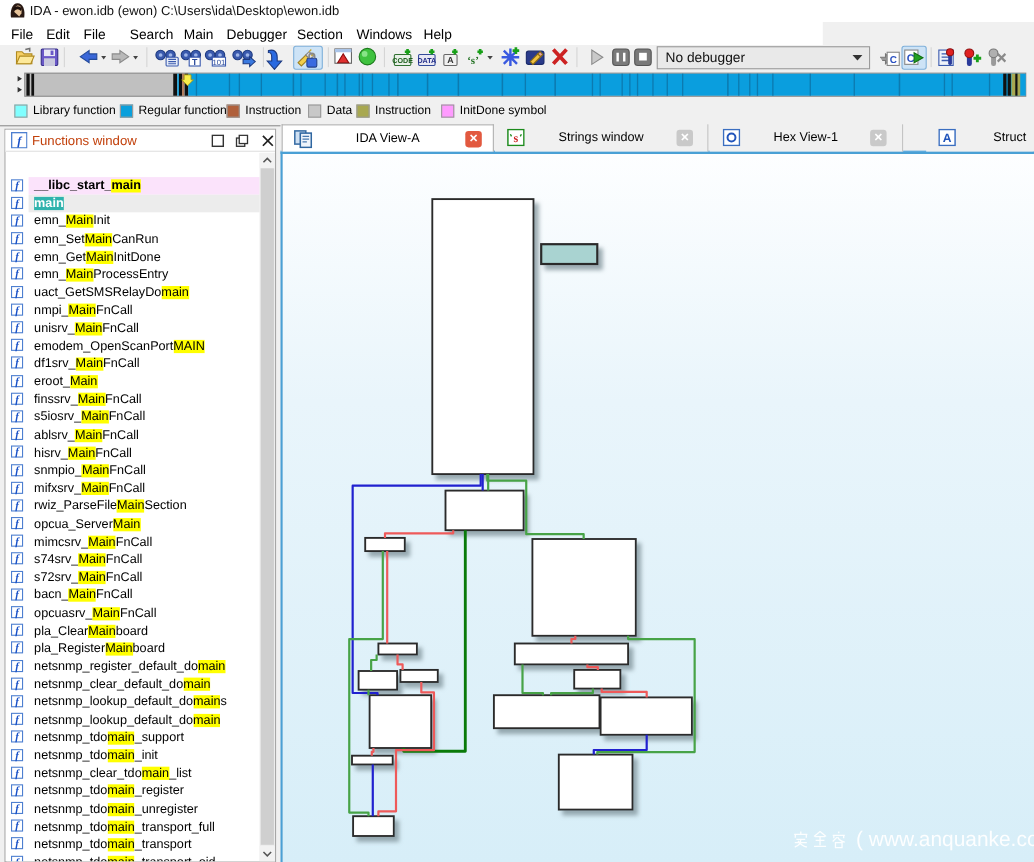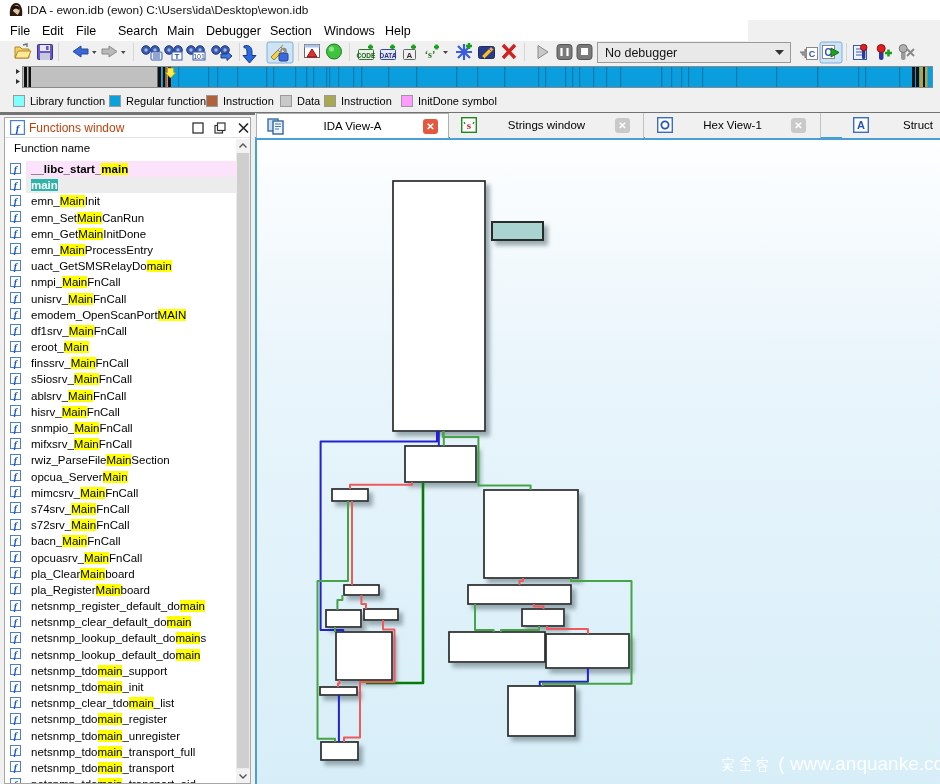--- a/index.html
+++ b/index.html
@@ -4,21 +4,21 @@
 *{margin:0;padding:0;box-sizing:border-box}
 html,body{width:940px;height:784px;overflow:hidden}
 body{font-family:"Liberation Sans",sans-serif;background:#f0f0f0;position:relative}
 .abs{position:absolute}
 .titlebar{left:0;top:0;width:940px;height:20px;background:#ffffff}
 .title-text{left:27px;top:3px;font-size:11.8px;color:#111}
 .menubar{left:0;top:20px;width:748px;height:21px;background:#ffffff}
 .menubar span{position:absolute;top:4px;font-size:12.5px;color:#000}
 .toolbar{left:0;top:41px;width:940px;height:23px;background:#f0f0f0}
 .band-row{left:0;top:64px;width:940px;height:26px;background:#f0f0f0}
-.legend{left:0;top:90px;width:940px;height:25px;background:#f0f0f0;border-bottom:3px solid #737373}
+.legend{left:0;top:90px;width:940px;height:25px;background:#f0f0f0;border-bottom:1px solid #737373}
 .legend .sw{position:absolute;top:5px;width:12px;height:12px;border:1px solid #9a9a9a}
 .legend span.lb{position:absolute;top:5px;font-size:11px;color:#000}
 .main{left:0;top:115px;width:940px;height:669px;background:#f0f0f0}
 
 .panel{left:4px;top:2px;width:247px;height:667px;background:#fff;border:1px solid #a7a7a7}
 .ptitle{left:0;top:0;width:245px;height:20px;background:#fff;border-bottom:1px solid #e0e0e0}
 .ptitle .t{position:absolute;left:24px;top:3px;font-size:12px;color:#c2410c}
 .phead{left:0;top:21px;width:245px;height:21px;background:#fff}
 .phead .t{position:absolute;left:9px;top:3px;font-size:11.5px;color:#000}
 .rows{left:1px;top:43px;width:230px;height:622px;overflow:hidden;background:#fff}
@@ -282,23 +282,20 @@
     <text x="7.5" y="11.5" font-size="11" font-family="Liberation Serif" font-style="italic" font-weight="bold" fill="#1a52c8" text-anchor="middle">f</text>
    </svg>
    <span class="t">Functions window</span>
    <svg style="position:absolute;left:187px;top:4px" width="58" height="13" viewBox="0 0 58 13">
     <rect x="1" y="1" width="10" height="10" fill="none" stroke="#333" stroke-width="1.3"></rect>
     <rect x="23" y="3.5" width="7.5" height="7.5" fill="#fff" stroke="#333" stroke-width="1.2"></rect>
     <rect x="25.5" y="1" width="7.5" height="7.5" fill="#fff" stroke="#333" stroke-width="1.2"></rect>
     <path d="M47 1.5 l9 9 M56 1.5 l-9 9" stroke="#222" stroke-width="1.6"></path>
    </svg>
   </div>
-  <div class="abs phead">
-        <span class="t">Function name</span>
-      </div>
   <div class="abs rows" id="rows">
         <div class="row"><div class="bg" style="background:#fbe3fb"></div><div class="fi">f</div><span class="tx"><b>__libc_start_<span class="hl">main</span></b></span></div>
         <div class="row"><div class="bg" style="background:#ececec"></div><div class="fi">f</div><span class="tx"><span style="background:#2fb3ad;color:#fff;font-weight:bold">main</span></span></div>
         <div class="row"><div class="fi">f</div><span class="tx">emn_<span class="hl">Main</span>Init</span></div>
         <div class="row"><div class="fi">f</div><span class="tx">emn_Set<span class="hl">Main</span>CanRun</span></div>
         <div class="row"><div class="fi">f</div><span class="tx">emn_Get<span class="hl">Main</span>InitDone</span></div>
         <div class="row"><div class="fi">f</div><span class="tx">emn_<span class="hl">Main</span>ProcessEntry</span></div>
         <div class="row"><div class="fi">f</div><span class="tx">uact_GetSMSRelayDo<span class="hl">main</span></span></div>
         <div class="row"><div class="fi">f</div><span class="tx">nmpi_<span class="hl">Main</span>FnCall</span></div>
         <div class="row"><div class="fi">f</div><span class="tx">unisrv_<span class="hl">Main</span>FnCall</span></div>

